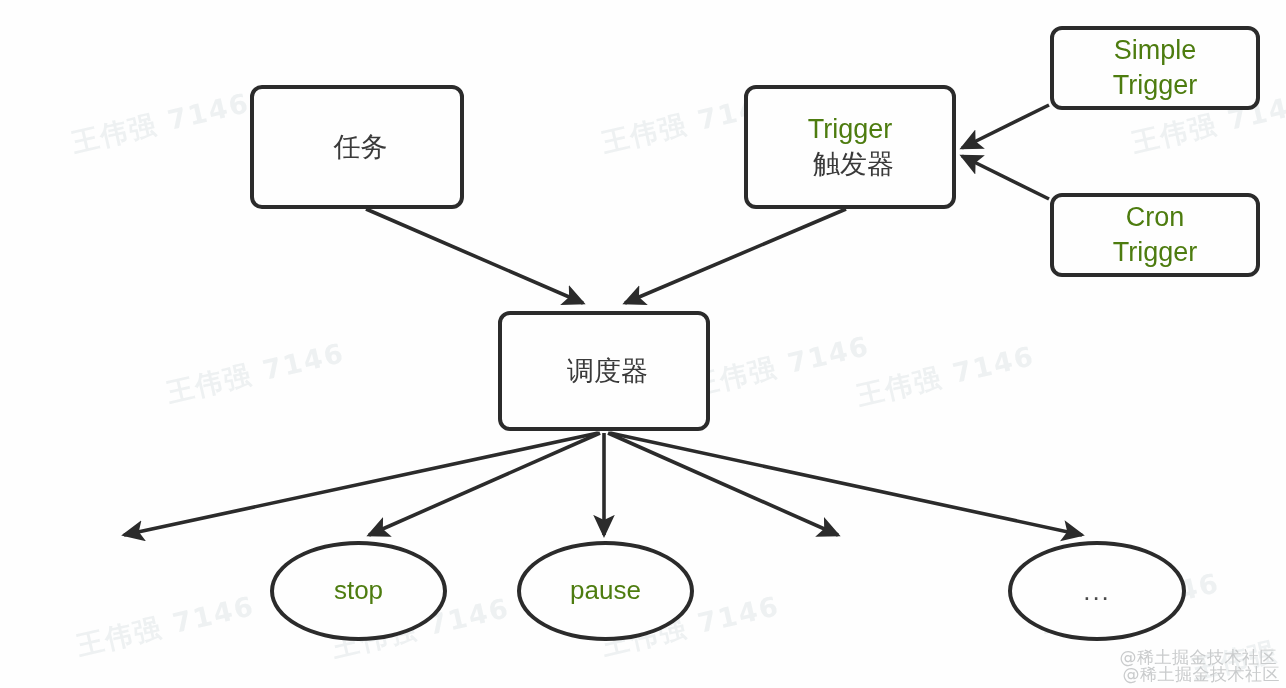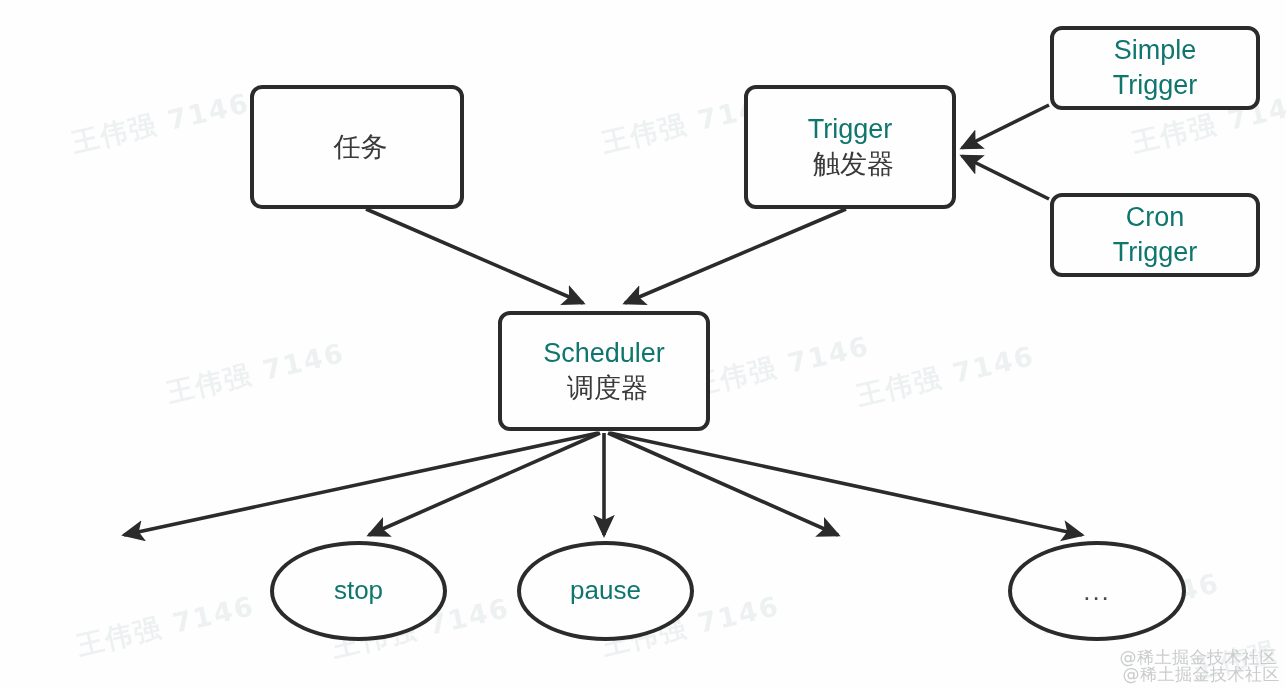--- a/index.html
+++ b/index.html
@@ -60,21 +60,21 @@
     border: 4px solid #2b2b2b;
     border-radius: 12px;
   }
   .ellipse {
     border: 4px solid #2b2b2b;
     border-radius: 50%;
   }
   .line-en {
     font-size: 27px;
     line-height: 1.28;
-    color: #0f766e;
+    color: #4d7c0f;
     font-family: "Liberation Sans", "DejaVu Sans", sans-serif;
   }
   .line-cn {
     font-size: 27px;
     line-height: 1.28;
     color: #3a3a3a;
     font-family: "DejaVu Sans", sans-serif;
     margin-left: 7px;
   }
   .ellipse .line-en {
@@ -158,21 +158,20 @@
     <div class="line-en">Simple</div>
     <div class="line-en">Trigger</div>
   </div>
 
   <div class="node box" style="left:1050px; top:185px; width:210px; height:84px;margin-top:8px;">
     <div class="line-en">Cron</div>
     <div class="line-en">Trigger</div>
   </div>
 
   <div class="node box" style="left:498px; top:311px; width:212px; height:120px;">
-    <div class="line-en">Scheduler</div>
     <div class="line-cn">调度器</div>
   </div>
 
 
   <div class="node ellipse" style="left:270px; top:541px; width:177px; height:100px;">
     <div class="line-en">stop</div>
   </div>
 
   <div class="node ellipse" style="left:517px; top:541px; width:177px; height:100px;">
     <div class="line-en">pause</div>

